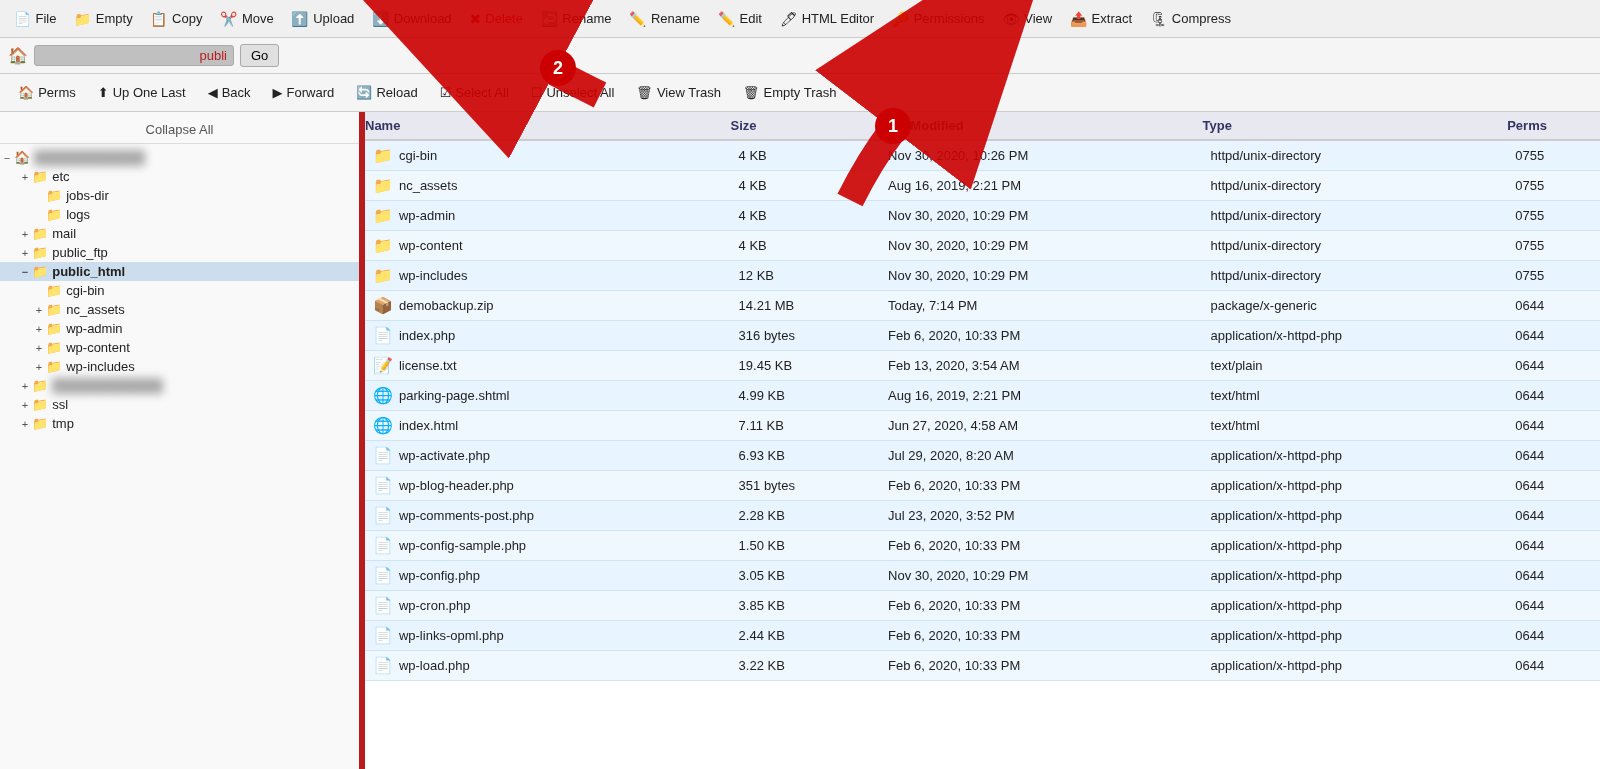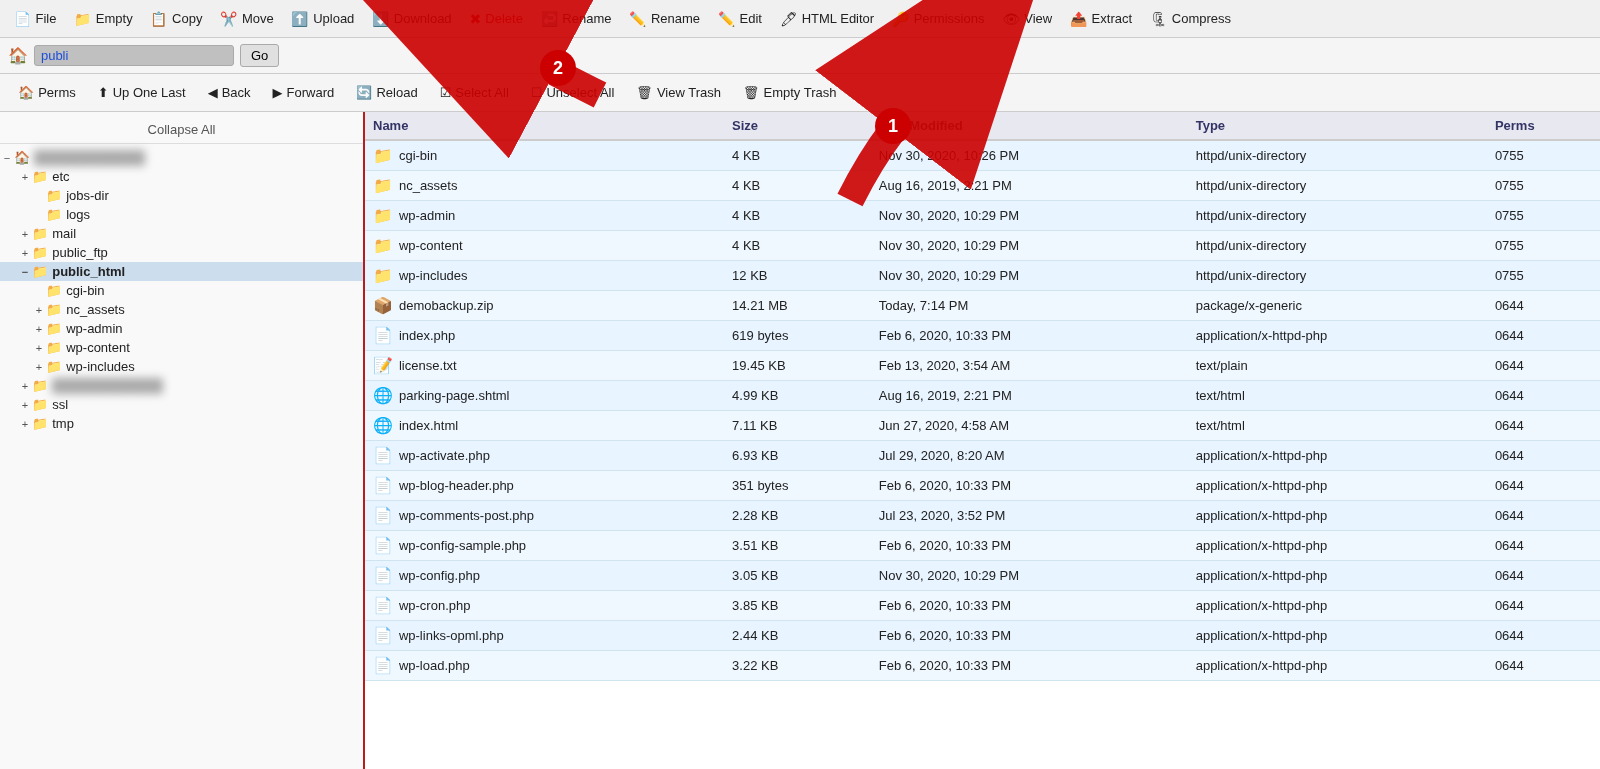--- a/index.html
+++ b/index.html
@@ -93,21 +93,21 @@
     .main {
       display: flex;
       height: calc(769px - 38px - 36px - 38px);
     }
 
     
     .sidebar {
       width: 365px;
       min-width: 365px;
       background: #f9f9f9;
-      border-right: 2px solid #b91c1c;
+      border-right: 6px solid #b91c1c;
       overflow-y: auto;
       padding: 4px 0;
     }
     .sidebar-collapse-all {
       padding: 6px 12px;
       text-align: center;
       cursor: pointer;
       color: #555;
       font-size: 13px;
       border-bottom: 1px solid #ddd;
@@ -132,21 +132,21 @@
       overflow-y: auto;
       background: #fff;
     }
     .filelist table {
       width: 100%;
       border-collapse: collapse;
     }
     .filelist thead th {
       background: #e8e8f0;
       border-bottom: 2px solid #ccc;
-      padding: 6px 8px;
+      padding: 6px 0;
       text-align: left;
       font-size: 13px;
       color: #444;
       position: sticky;
       top: 0;
     }
     .filelist thead th.col-name { color: #336; }
     .filelist thead th.col-size { color: #336; }
     .filelist thead th.col-type { color: #336; }
     .filelist thead th.col-perms { color: #336; }
@@ -244,21 +244,21 @@
         <span>Extract</span>
       </button>
       <button class="toolbar-btn">
         <span class="icon">🗜</span>
         <span>Compress</span>
       </button>
     </div>
 
   <div class="addressbar">
     <span class="home-icon">🏠</span>
-    <input type="text" value="publi" style="width: 100px; background: rgb(192, 192, 192); color: #1d4ed8; border-radius: 3px; padding: 2px 6px; border: 1px solid rgb(170, 170, 170); font-size: 13px;">
+    <input type="text" value="publi" style="width: 100px; background: rgb(192, 192, 192); color: #b91c1c; border-radius: 3px; padding: 2px 6px; border: 1px solid rgb(170, 170, 170); font-size: 13px; text-align: right;">
     <button class="go-btn">Go</button>
   </div>
 
   <div class="navbar" id="navbar-container">
       <button class="nav-btn">
         <span class="icon">🏠</span>
         <span>Perms</span>
       </button>
       <button class="nav-btn">
         <span class="icon">⬆</span>
@@ -461,21 +461,21 @@
               <td>package/x-generic</td>
               <td>0644</td>
             </tr>
             <tr>
               <td>
                 <div class="name-cell" style="display: flex; align-items: center; gap: 6px;">
                   <span class="file-icon" style="color: rgb(102, 102, 204);">📄</span>
                   <span>index.php</span>
                 </div>
               </td>
-              <td>619 bytes</td>
+              <td>316 bytes</td>
               <td>Feb 6, 2020, 10:33 PM</td>
               <td>application/x-httpd-php</td>
               <td>0644</td>
             </tr>
             <tr>
               <td>
                 <div class="name-cell" style="display: flex; align-items: center; gap: 6px;">
                   <span class="file-icon" style="color: rgb(85, 85, 85);">📝</span>
                   <span>license.txt</span>
                 </div>
@@ -545,21 +545,21 @@
               <td>application/x-httpd-php</td>
               <td>0644</td>
             </tr>
             <tr>
               <td>
                 <div class="name-cell" style="display: flex; align-items: center; gap: 6px;">
                   <span class="file-icon" style="color: rgb(102, 102, 204);">📄</span>
                   <span>wp-config-sample.php</span>
                 </div>
               </td>
-              <td>3.51 KB</td>
+              <td>1.50 KB</td>
               <td>Feb 6, 2020, 10:33 PM</td>
               <td>application/x-httpd-php</td>
               <td>0644</td>
             </tr>
             <tr>
               <td>
                 <div class="name-cell" style="display: flex; align-items: center; gap: 6px;">
                   <span class="file-icon" style="color: rgb(102, 102, 204);">📄</span>
                   <span>wp-config.php</span>
                 </div>

